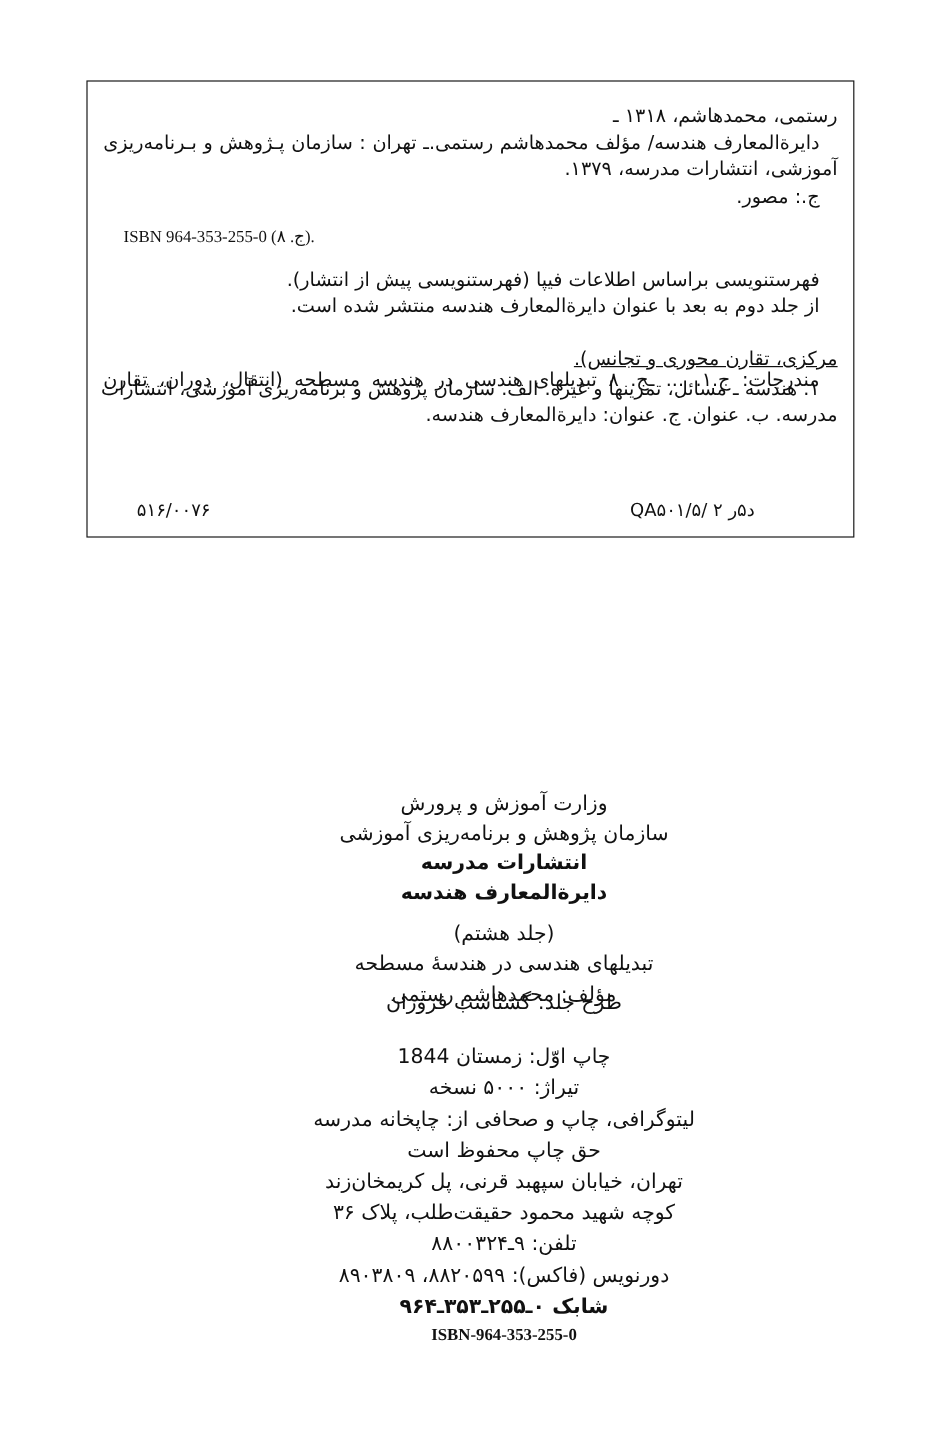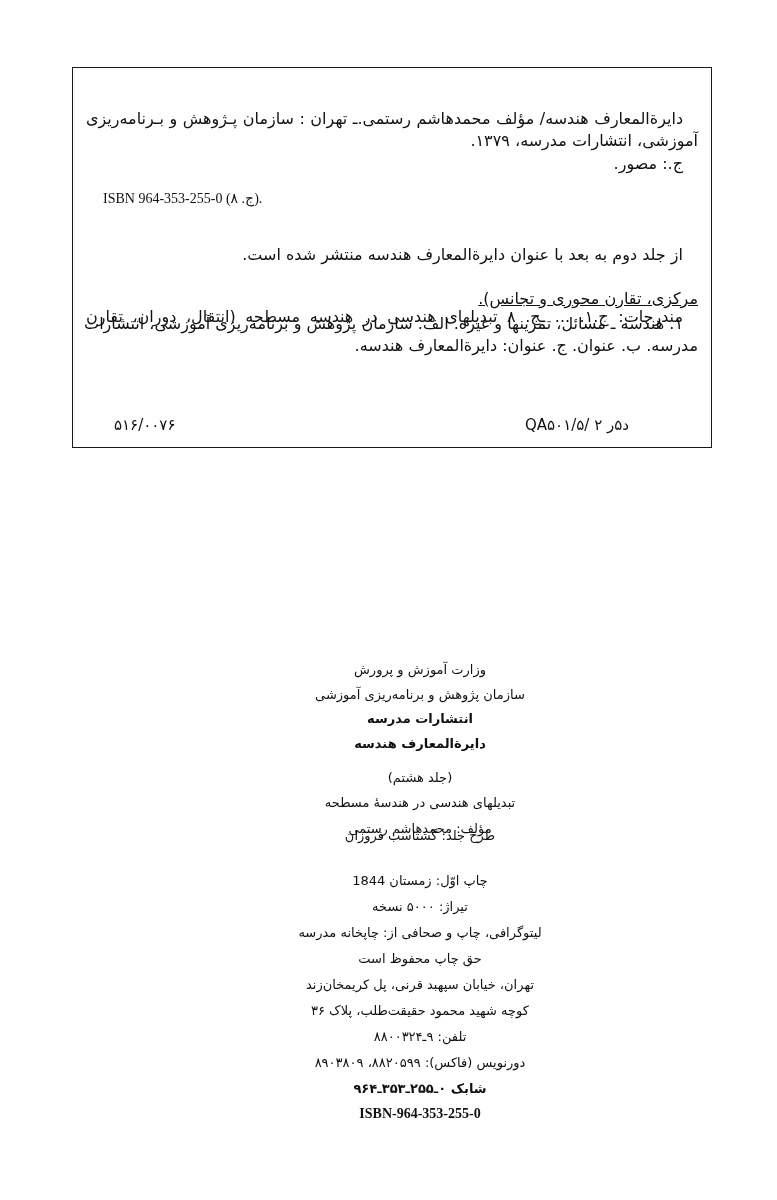--- a/index.html
+++ b/index.html
@@ -65,42 +65,44 @@
       right: 82px;
       direction: ltr;
       unicode-bidi: plaintext;
     }
     .colophon {
       position: absolute;
       left: 200px;
       width: 440px;
       text-align: center;
       direction: rtl;
-      font-size: 13px;
+      font-size: 17px;
       line-height: 24px;
       white-space: nowrap;
     }
     .bold {
       font-weight: bold;
     }
     .isbn-bottom {
       font-family: "Liberation Serif", serif;
       font-weight: bold;
       font-size: 14px;
       direction: ltr;
     }
   </style>
 </head>
 <body>
 
 <div class="cip-box">
+  <div class="line cip-line" style="top:18px;">رستمی، محمدهاشم، ۱۳۱۸ ـ</div>
   <div class="line cip-line indent2 justify" style="top:40px; left:13px;">دایرةالمعارف هندسه/ مؤلف محمدهاشم رستمی.ـ تهران : سازمان پـژوهش و بـرنامه‌ریزی</div>
   <div class="line cip-line" style="top:62px;">آموزشی، انتشارات مدرسه، ۱۳۷۹.</div>
   <div class="line cip-line indent2" style="top:85px;">ج.: مصور.</div>
   <div class="line ltr" style="top:120px; left:30px;">ISBN 964-353-255-0 (ج. ۸).</div>
+  <div class="line cip-line indent2" style="top:154px;">فهرستنویسی براساس اطلاعات فیپا (فهرستنویسی پیش از انتشار).</div>
   <div class="line cip-line indent2" style="top:176px;">از جلد دوم به بعد با عنوان دایرةالمعارف هندسه منتشر شده است.</div>
   <div class="line cip-line indent2 justify" style="top:198px; left:13px;margin-top:40px;">مندرجات: ج.۱. ... ـج. ۸ تبدیلهای هندسی در هندسه مسطحه (انتقال، دوران، تقارن</div>
   <div class="line cip-line" style="top:220px;text-decoration:underline;">مرکزی، تقارن محوری و تجانس).</div>
   <div class="line cip-line indent2 justify" style="top:245px; left:13px;">۱. هندسه ـ مسائل، تمرینها و غیره. الف. سازمان پژوهش و برنامه‌ریزی آموزشی، انتشارات</div>
   <div class="line cip-line" style="top:267px;">مدرسه. ب. عنوان. ج. عنوان: دایرةالمعارف هندسه.</div>
   <div class="classification class-left">۵۱۶/۰۰۷۶</div>
   <div class="classification class-right">QA۵۰۱/۵/ د۵ر ۲</div>
 </div>
 
 <div>

